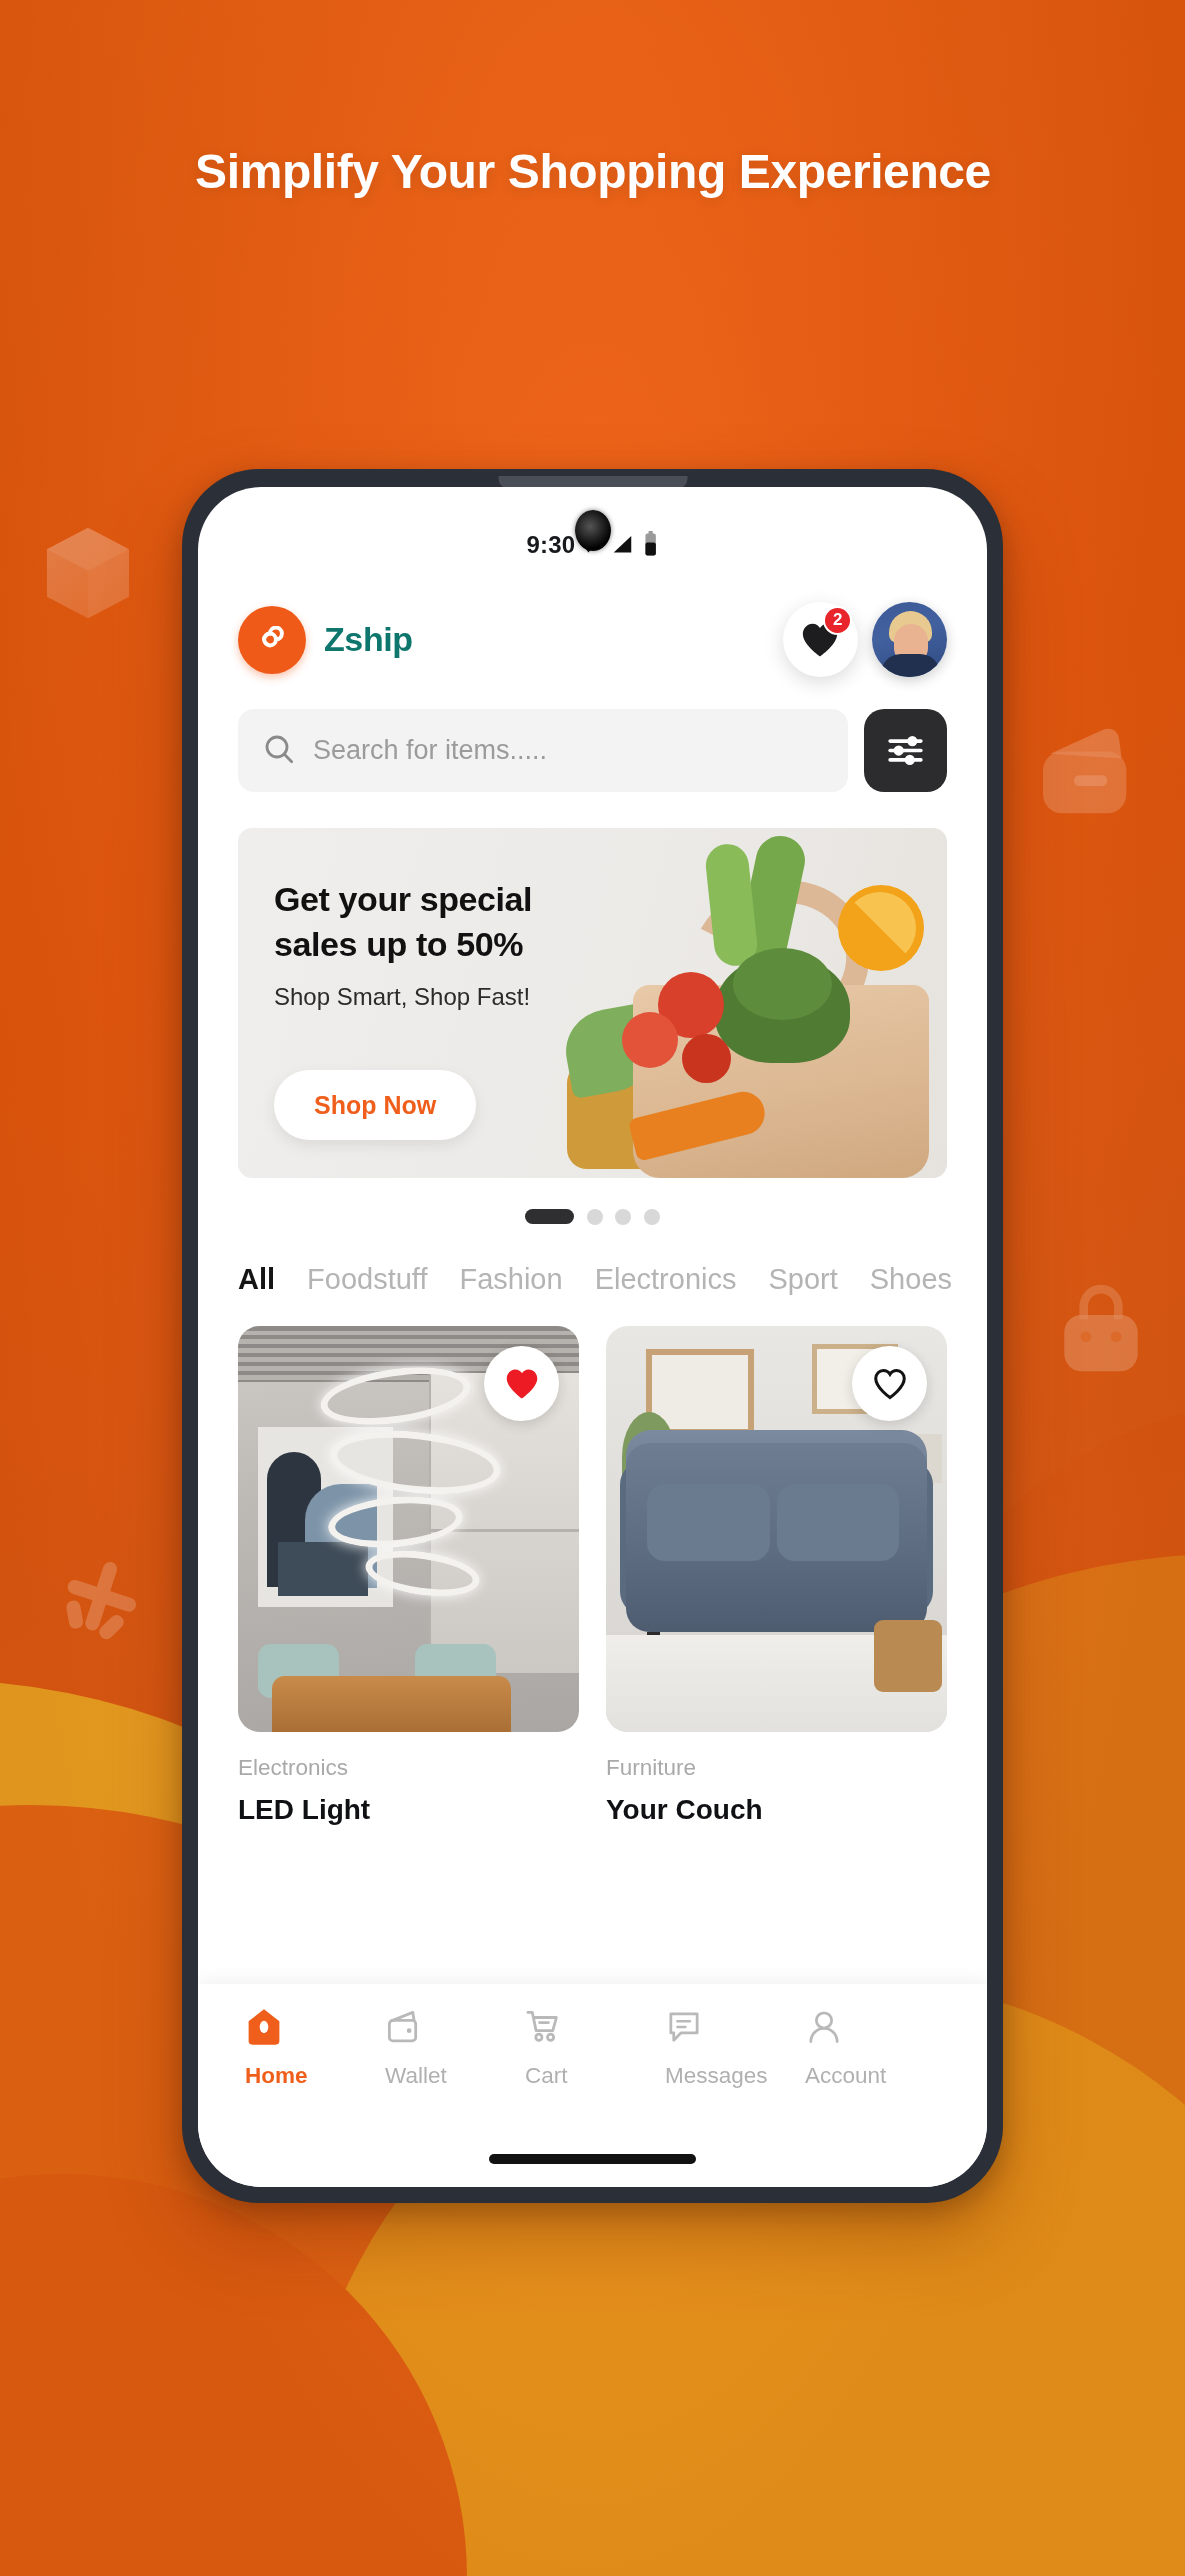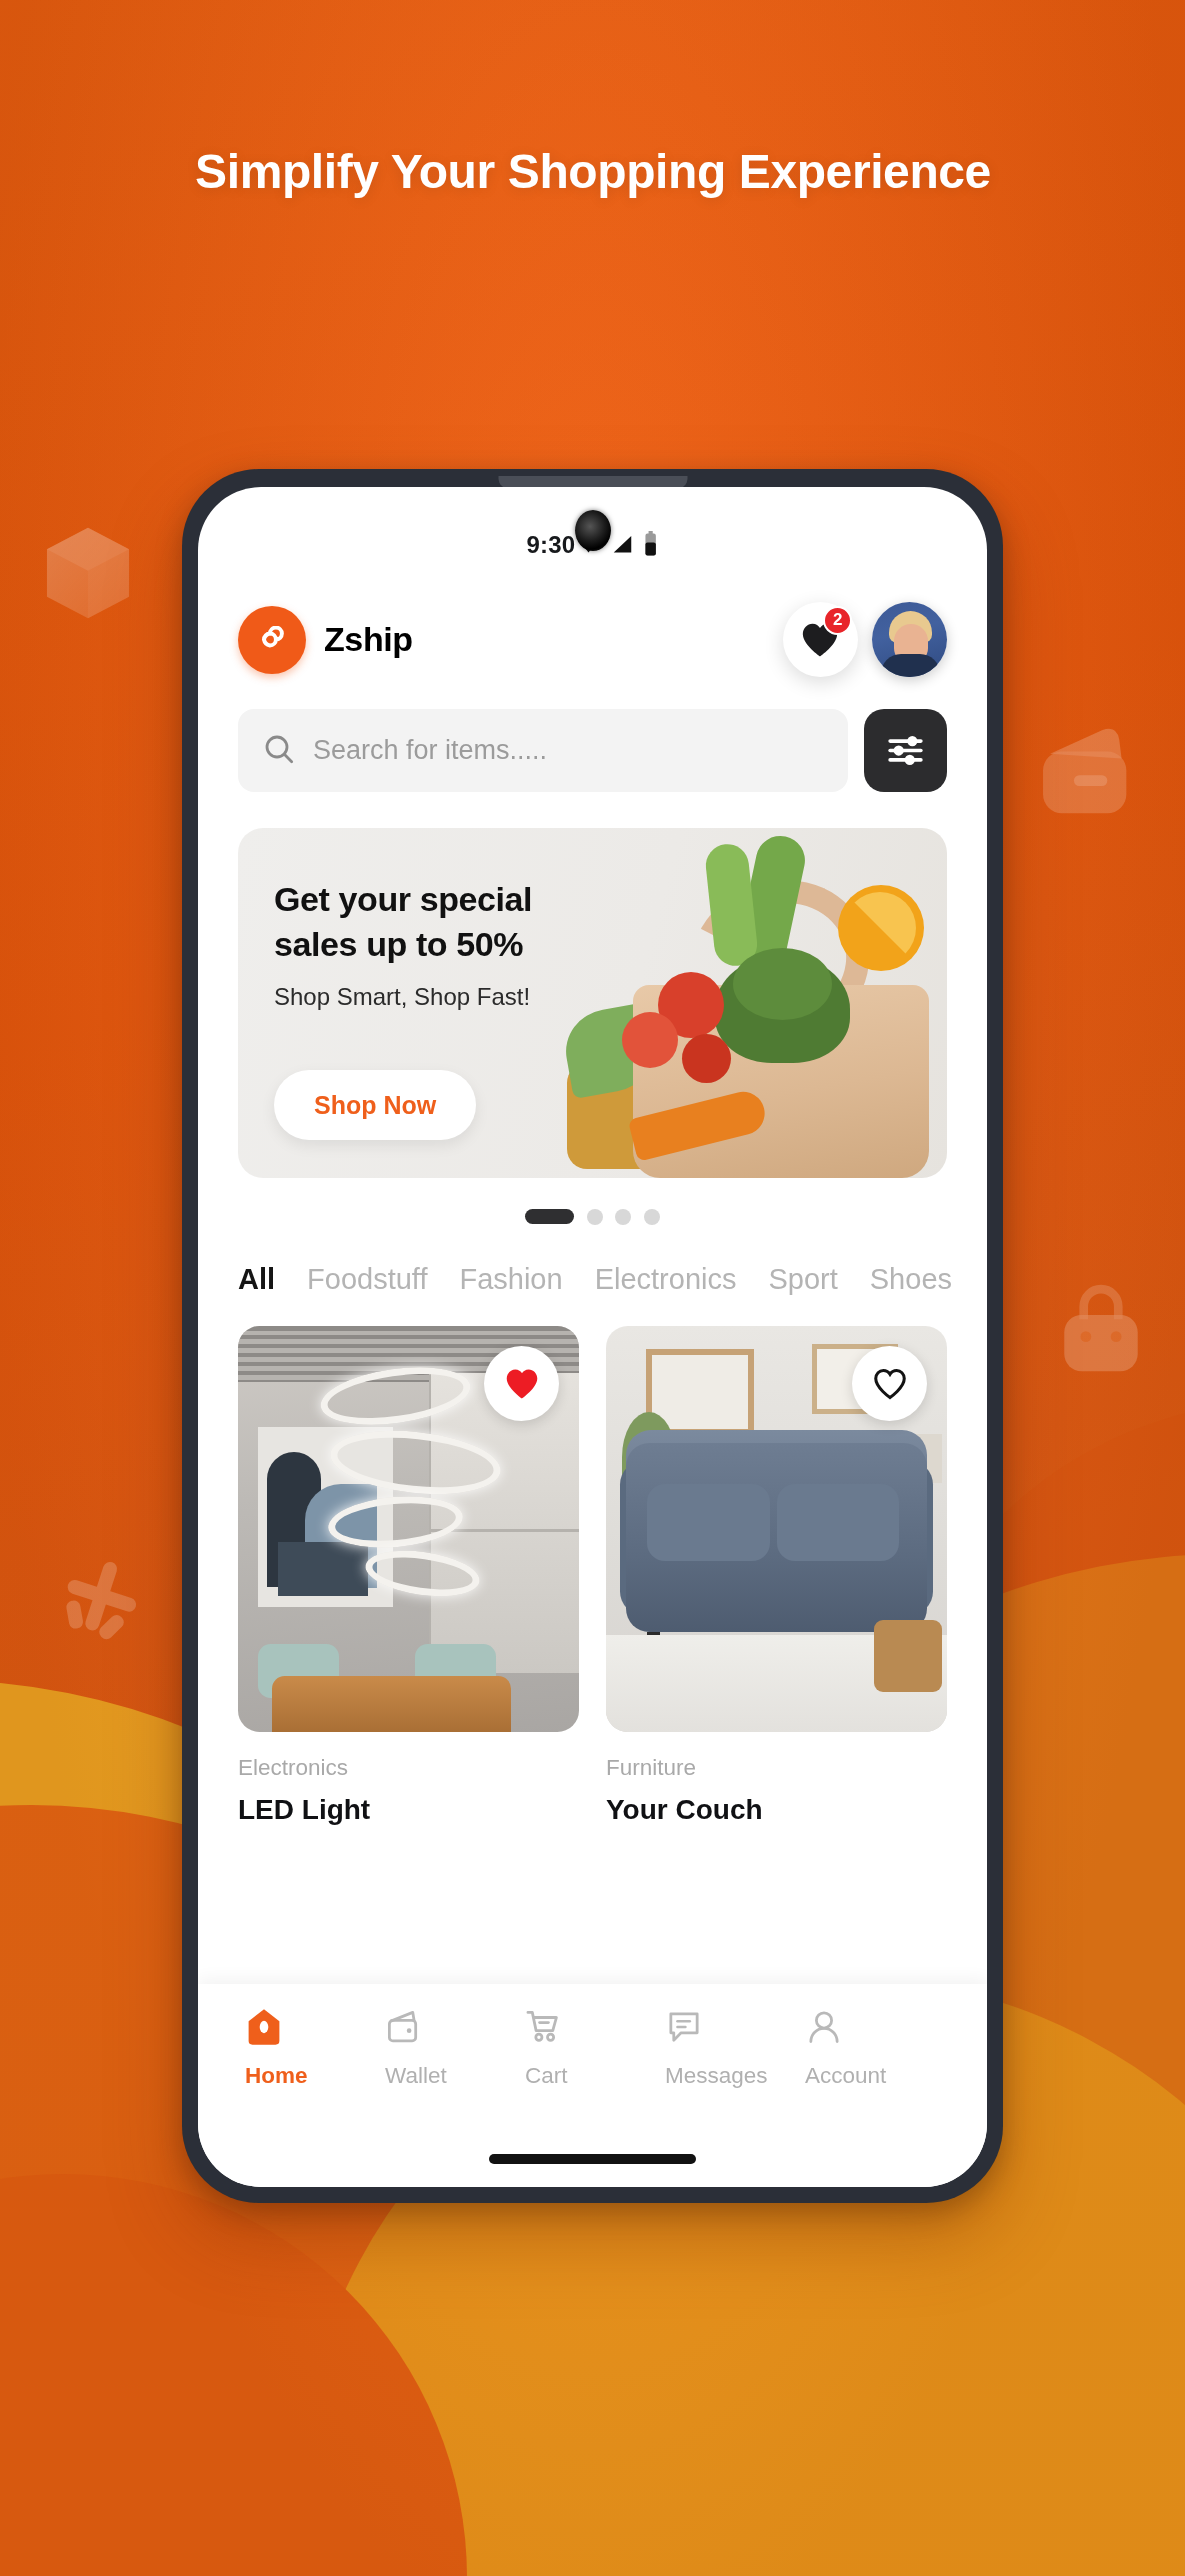--- a/index.html
+++ b/index.html
@@ -71,21 +71,21 @@
   .appbar{
     display:flex; align-items:center; justify-content:space-between;
     padding:29px 40px 0 40px; flex:0 0 auto;
   }
   .brand{ display:flex; align-items:center; gap:18px; }
   .logo{
     width:68px; height:68px; border-radius:50%;
     background:#f05a18; display:flex; align-items:center; justify-content:center;
     box-shadow:0 3.6px 9px rgba(240,90,24,.35);
   }
-  .brandname{ font-size:34px; font-weight:bold; color:#000000; letter-spacing:-0.4px; }
+  .brandname{ font-size:34px; font-weight:bold; color:#0f766e; letter-spacing:-0.4px; }
   .appbar-right{ display:flex; align-items:center; gap:14.4px; }
   .fav-btn{
     position:relative; width:75px; height:75px; border-radius:50%;
     background:#fff; display:flex; align-items:center; justify-content:center;
     box-shadow:0 5.4px 20px rgba(0,0,0,.14);
   }
   .fav-badge{
     position:absolute; top:3.6px; right:5.4px; min-width:29px; height:29px;
     border-radius:14.4px; background:#e8252a; color:#fff;
     font-size:17px; font-weight:bold; display:flex; align-items:center; justify-content:center;
@@ -107,21 +107,21 @@
     display:flex; align-items:center; gap:18px; padding:0 25px;
   }
   .search-ph{ font-size:27px; color:#9b9b9b; }
   .filter-btn{
     width:83px; height:83px; border-radius:20px; background:#2c2c2e;
     display:flex; align-items:center; justify-content:center;
   }
 
   
   .banner{
-    margin:36px 40px 0 40px; height:350px; border-radius:25px; overflow:hidden;
+    margin:36px 40px 0 40px; height:350px; border-radius:14px; overflow:hidden;
     position:relative; flex:0 0 auto;
     background:linear-gradient(105deg,#efeeec 0%,#eceae7 55%,#e6e3de 100%);
     padding-left:37px;
   }
   .banner-txt{ position:absolute; left:36px; top:49px; width:395px; }
   .banner-h{ font-size:34px; font-weight:bold; color:#111; line-height:1.32; letter-spacing:-0.4px; }
   .banner-sub{ margin-top:16px; font-size:24px; color:#2b2b2b; }
   .shop-btn{
     position:absolute; left:36px; bottom:38px;
     height:70px; padding:0 40px; border-radius:36px; background:#fff;

